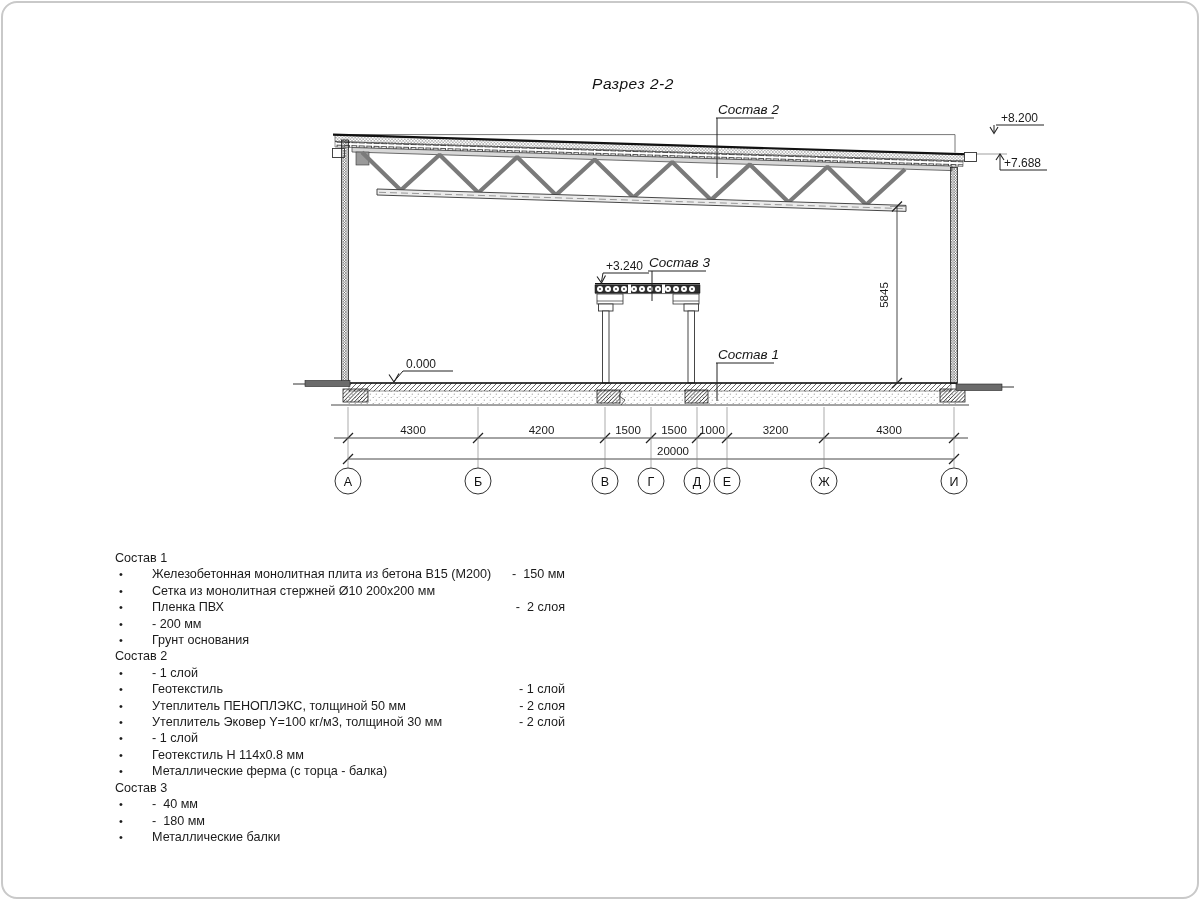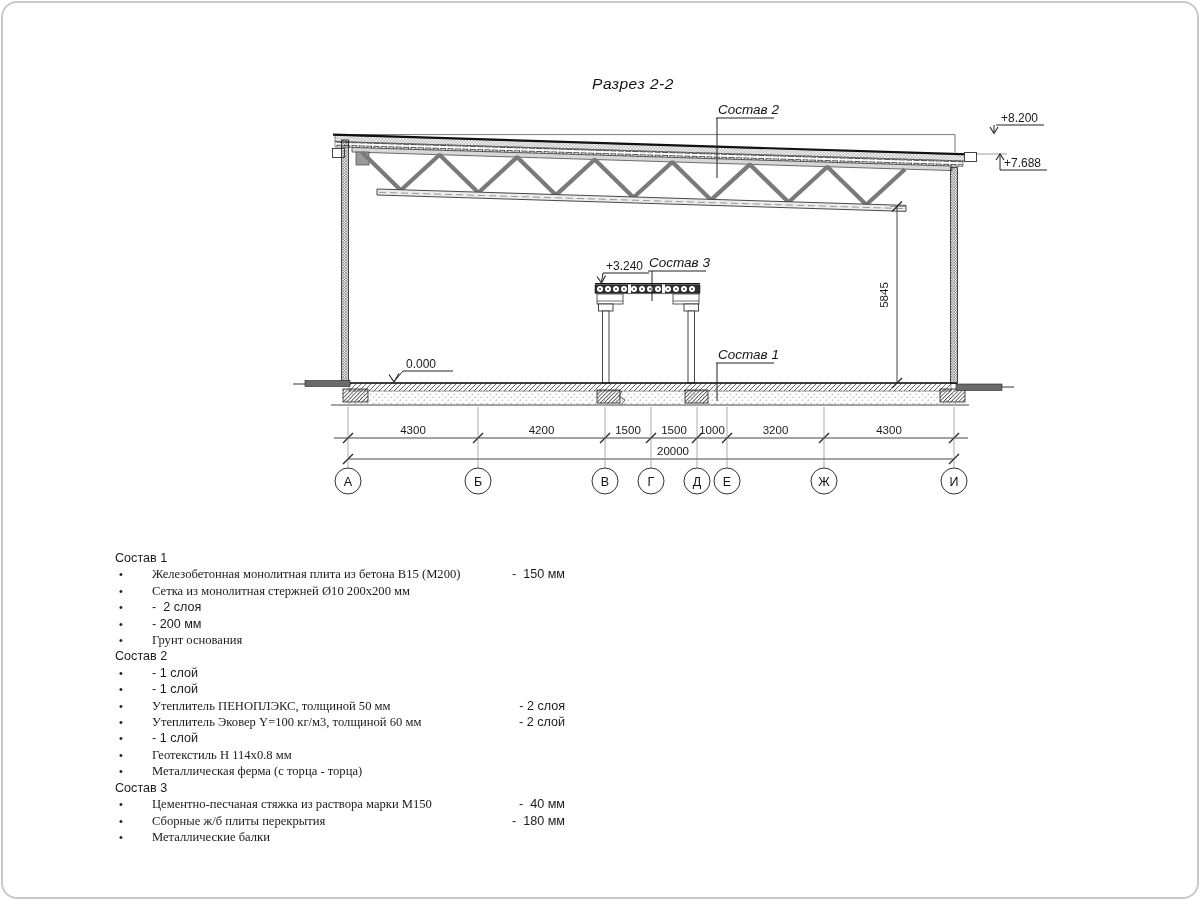--- a/index.html
+++ b/index.html
@@ -13,21 +13,21 @@
   .t-draft{font:italic 13.5px "Liberation Sans",sans-serif;fill:#161616;}
   .t-dim{font:11.5px "Liberation Sans",sans-serif;fill:#1a1a1a;}
   .t-elev{font:12px "Liberation Sans",sans-serif;fill:#1a1a1a;}
   .axl{font:12.5px "Liberation Sans",sans-serif;fill:#111;}
   
   #legend{position:absolute;left:113px;top:550px;width:452px;color:#1b1b1b;
           font-size:12.6px;line-height:16.4px;}
   .lg-title{padding-left:2px;}
   .lg-row{display:flex;align-items:baseline;}
   .lg-bullet{width:39px;padding-left:6px;box-sizing:border-box;font-size:11px;}
-  .lg-text{flex:1;font-family:Liberation Serif, serif;}
+  .lg-text{flex:1;}
   .lg-val{white-space:pre;}
 </style>
 </head>
 <body>
 
 <svg id="drawing" width="1200" height="540">
   <defs>
     <pattern id="patWall" width="2.6" height="2.6" patternUnits="userSpaceOnUse">
       <path d="M0,2.6 L2.6,0 M0,0 L2.6,2.6" stroke="#3d3d3d" stroke-width="0.5"></path>
     </pattern>
@@ -248,73 +248,73 @@
       <div class="lg-text">Железобетонная монолитная плита из бетона В15 (М200)</div>
       <span class="lg-val">-  150 мм</span>
     </div>
     <div class="lg-row">
       <span class="lg-bullet">•</span>
       <div class="lg-text">Сетка из монолитная стержней Ø10 200x200 мм</div>
       <span class="lg-val"></span>
     </div>
     <div class="lg-row">
       <span class="lg-bullet">•</span>
+      <div class="lg-text">Пленка ПВХ</div>
       <span class="lg-val">-  2 слоя</span>
     </div>
     <div class="lg-row">
       <span class="lg-bullet">•</span>
       <span class="lg-val">- 200 мм</span>
     </div>
     <div class="lg-row">
       <span class="lg-bullet">•</span>
       <div class="lg-text">Грунт основания</div>
       <span class="lg-val"></span>
     </div>
     <div class="lg-title">Состав 2</div>
     <div class="lg-row">
       <span class="lg-bullet">•</span>
       <span class="lg-val">- 1 слой</span>
     </div>
     <div class="lg-row">
       <span class="lg-bullet">•</span>
+      <div class="lg-text">Геотекстиль</div>
       <span class="lg-val">- 1 слой</span>
     </div>
     <div class="lg-row">
       <span class="lg-bullet">•</span>
       <div class="lg-text">Утеплитель ПЕНОПЛЭКС, толщиной 50 мм</div>
       <span class="lg-val">- 2 слоя</span>
     </div>
     <div class="lg-row">
       <span class="lg-bullet">•</span>
-      <div class="lg-text">Утеплитель Эковер Y=100 кг/м3, толщиной 60 мм</div>
+      <div class="lg-text">Утеплитель Эковер Y=100 кг/м3, толщиной 30 мм</div>
       <span class="lg-val">- 2 слой</span>
     </div>
     <div class="lg-row">
       <span class="lg-bullet">•</span>
       <span class="lg-val">- 1 слой</span>
     </div>
     <div class="lg-row">
       <span class="lg-bullet">•</span>
       <div class="lg-text">Геотекстиль Н 114х0.8 мм</div>
       <span class="lg-val"></span>
     </div>
     <div class="lg-row">
       <span class="lg-bullet">•</span>
-      <div class="lg-text">Металлическая ферма (с торца - торца)</div>
+      <div class="lg-text">Металлические ферма (с торца - балка)</div>
       <span class="lg-val"></span>
     </div>
     <div class="lg-title">Состав 3</div>
     <div class="lg-row">
       <span class="lg-bullet">•</span>
-      <div class="lg-text">Цементно-песчаная стяжка из раствора марки М150</div>
       <span class="lg-val">-  40 мм</span>
     </div>
     <div class="lg-row">
       <span class="lg-bullet">•</span>
-      <div class="lg-text">Сборные ж/б плиты перекрытия</div>
       <span class="lg-val">-  180 мм</span>
     </div>
     <div class="lg-row">
       <span class="lg-bullet">•</span>
       <div class="lg-text">Металлические балки</div>
       <span class="lg-val"></span>
     </div>
   </div>
 
 <div class="frame"></div>

